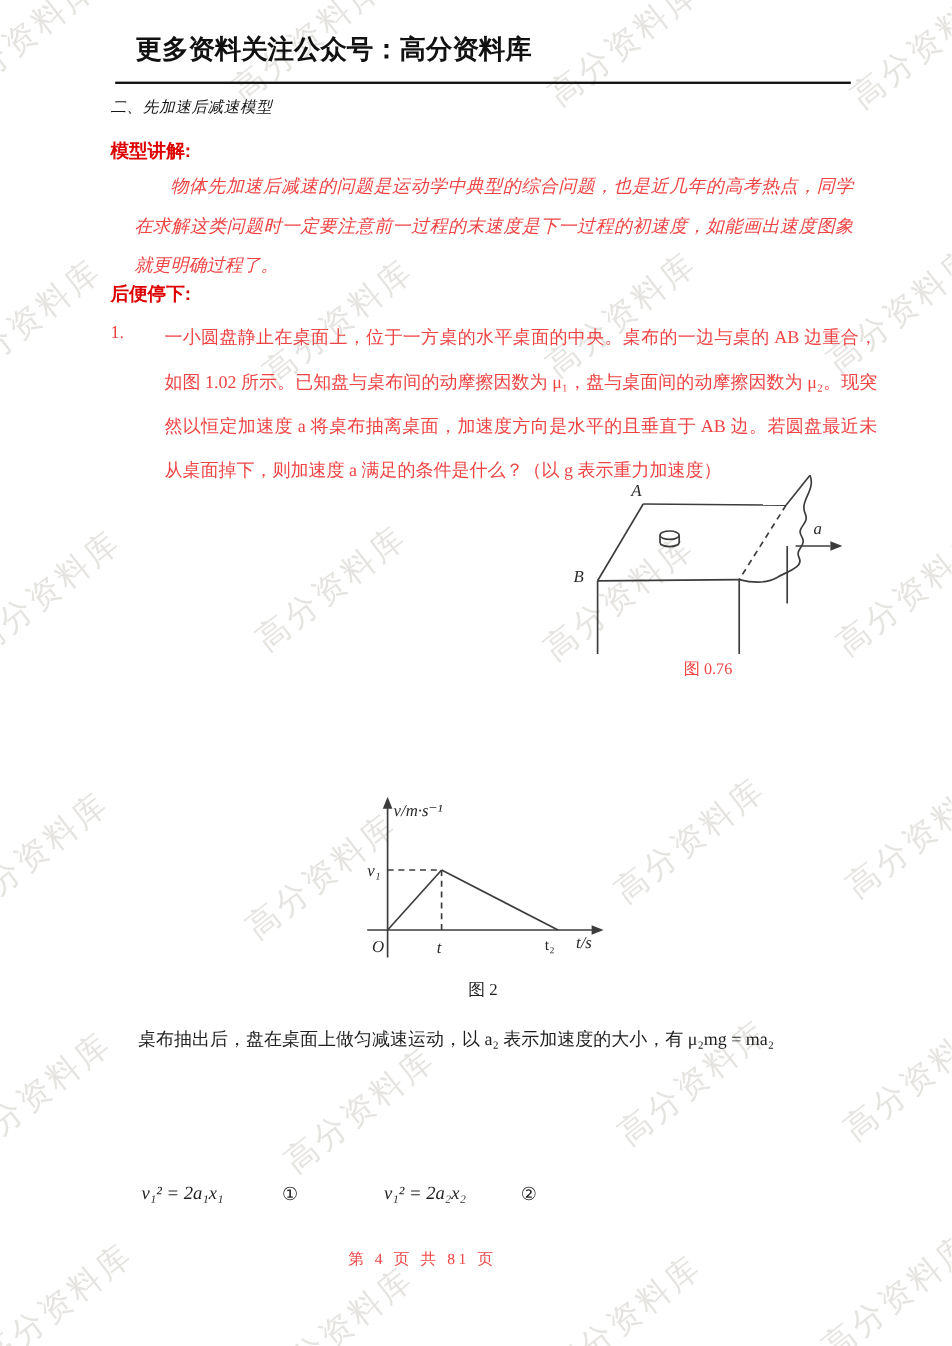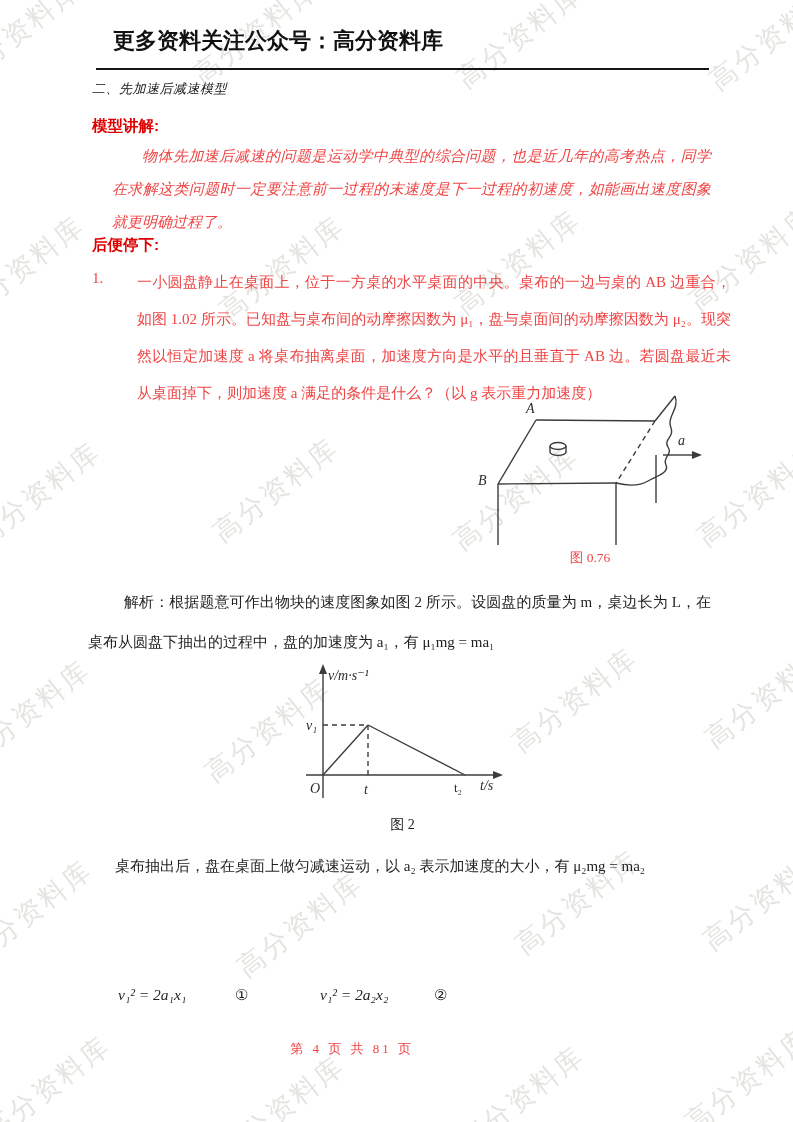--- a/index.html
+++ b/index.html
@@ -114,21 +114,20 @@
       <g>
         <line class="figline" x1="197" y1="62" x2="226" y2="62"></line>
         <polygon points="226,58 236,62 226,66" fill="#3c3c3c"></polygon>
       </g>
       <text class="figtext" x="60" y="20">A</text>
       <text class="figtext" x="12" y="92">B</text>
       <text class="figtext" x="212" y="52" font-size="15">a</text>
     </svg>
     <div class="abs blue fig-caption" style="left:466px;top:549px;width:248px;">图 0.76</div>
 
-    <div class="abs para jiexi">解析：根据题意可作出物块的速度图象如图 2 所示。设圆盘的质量为 m，桌边长为 L，在桌布从圆盘下抽出的过程中，盘的加速度为 a₁，有 μ₁mg = ma₁</div>
 
     <svg class="abs" style="left:290px;top:662px;" width="225" height="152" viewBox="0 0 225 152">
       <g>
         <line class="figline" x1="33" y1="10" x2="33" y2="136"></line>
         <polygon points="29,12 33,2 37,12" fill="#3c3c3c"></polygon>
       </g>
       <g>
         <line class="figline" x1="16" y1="113" x2="205" y2="113"></line>
         <polygon points="203,109 213,113 203,117" fill="#3c3c3c"></polygon>
       </g>

